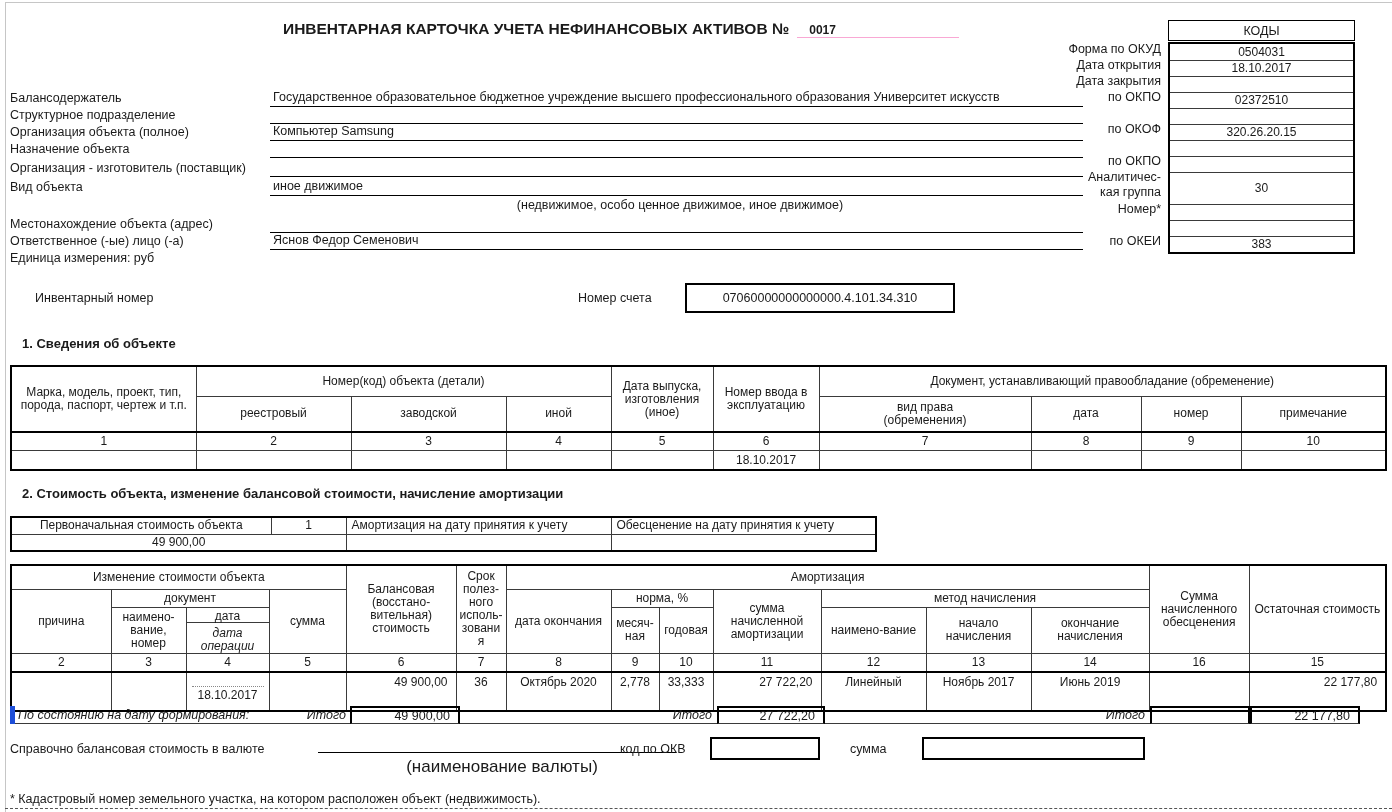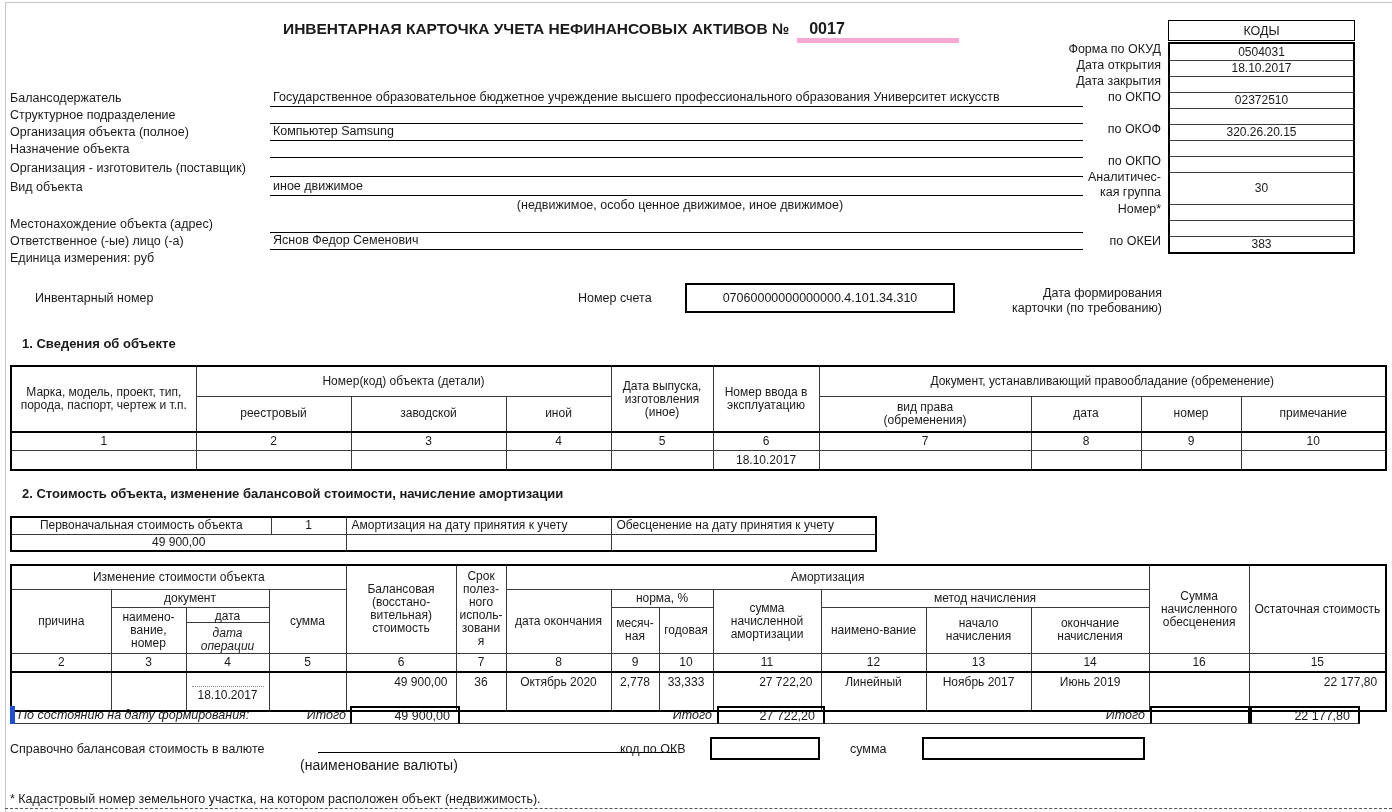--- a/index.html
+++ b/index.html
@@ -5,21 +5,21 @@
   html,body{margin:0;padding:0;background:#fff}
   .page{position:relative;width:1392px;height:812px;background:#fff;overflow:hidden;
         font-family:"Liberation Sans","DejaVu Sans",sans-serif;font-size:12.5px;color:#1a1a1a}
   .abs{position:absolute}
   .frame-top{position:absolute;left:5px;top:2px;width:1387px;height:1px;background:#c6c6c6}
   .frame-left{position:absolute;left:5px;top:2px;width:1px;height:810px;background:#c6c6c6}
   .dash-bottom{position:absolute;left:5px;top:808px;width:1387px;border-top:1px dashed #555}
 
   
   .title{position:absolute;left:283px;top:20px;white-space:nowrap;font-weight:bold;font-size:15.5px}
-  .title-num{display:inline-block;width:150px;border-bottom:5px solid #f9a8d4;padding-left:12px;margin-left:8px;font-size:16px}
+  .title-num{display:inline-block;width:150px;border-bottom:1px solid #f9a8d4;padding-left:12px;margin-left:8px;font-size:12px}
 
   
   .codes-head{position:absolute;left:1168px;top:20px;width:187px;height:21px;border:1px solid #000;
       box-sizing:border-box;display:flex;align-items:center;justify-content:center;font-size:12.5px}
   .codes-body{position:absolute;left:1168px;top:42px;width:187px;border:2px solid #000;box-sizing:border-box}
   .cr{height:16px;border-top:1px solid #3a3a3a;box-sizing:border-box;display:flex;align-items:center;
       justify-content:center;font-size:12px;line-height:13px}
   .cr:first-child{border-top:none}
   .cr.tall{height:32px}
   .codes-labels{position:absolute;left:945px;top:42px;width:216px}
@@ -64,21 +64,21 @@
   
   .totals{position:absolute;left:10px;top:706px;height:18px;display:flex;font-size:12.5px;
           border-left:5px solid #1d4ed8;box-sizing:border-box}
   .totals>div{box-sizing:border-box;height:18px;border-bottom:1px solid #3a3a3a;display:flex;align-items:center}
   .tot-lab{width:335px;justify-content:space-between;font-style:italic;padding:0 4px 0 3px}
   .tot-it{justify-content:flex-end;font-style:italic;padding-right:5px}
   .vbox{border:2px solid #000;justify-content:flex-end;padding-right:8px}
 
   
   .cur-underline{position:absolute;left:318px;top:737px;width:358px;height:15px;border-bottom:1px solid #000}
-  .cur-hint{position:absolute;left:300px;top:757px;width:358px;font-size:14px}
+  .cur-hint{position:absolute;left:323px;top:757px;width:358px;text-align:center;font-size:17px}
 </style>
 </head>
 <body>
 
 <div class="page">
   <div class="frame-top"></div>
   <div class="frame-left"></div>
 
   <div class="title">
     <span>ИНВЕНТАРНАЯ КАРТОЧКА УЧЕТА НЕФИНАНСОВЫХ АКТИВОВ №</span><span class="title-num">0017</span>
@@ -147,21 +147,20 @@
     <span class="flabel">Ответственное (-ые) лицо (-а)</span>
     <span class="fval">Яснов Федор Семенович</span>
   </div>
   <div class="frow" style="top:250px">
     <span class="flabel">Единица измерения: руб</span>
   </div>
 
   <div class="inv-lab" style="left:35px;top:291px">Инвентарный номер</div>
   <div class="inv-lab" style="left:578px;top:291px">Номер счета</div>
   <div class="box" style="left:685px;top:283px;width:270px;height:30px">07060000000000000.4.101.34.310</div>
-  <div class="formed-lab">Дата формирования карточки (по требованию)</div>
 
   <div class="sect" style="top:336px">1. Сведения об объекте</div>
 
   <table class="t1" style="left:10px;top:365px;width:1375px">
     <colgroup>
       <col style="width:185px">
         <col style="width:155px">
         <col style="width:155px">
         <col style="width:105px">
       <col style="width:102px">

